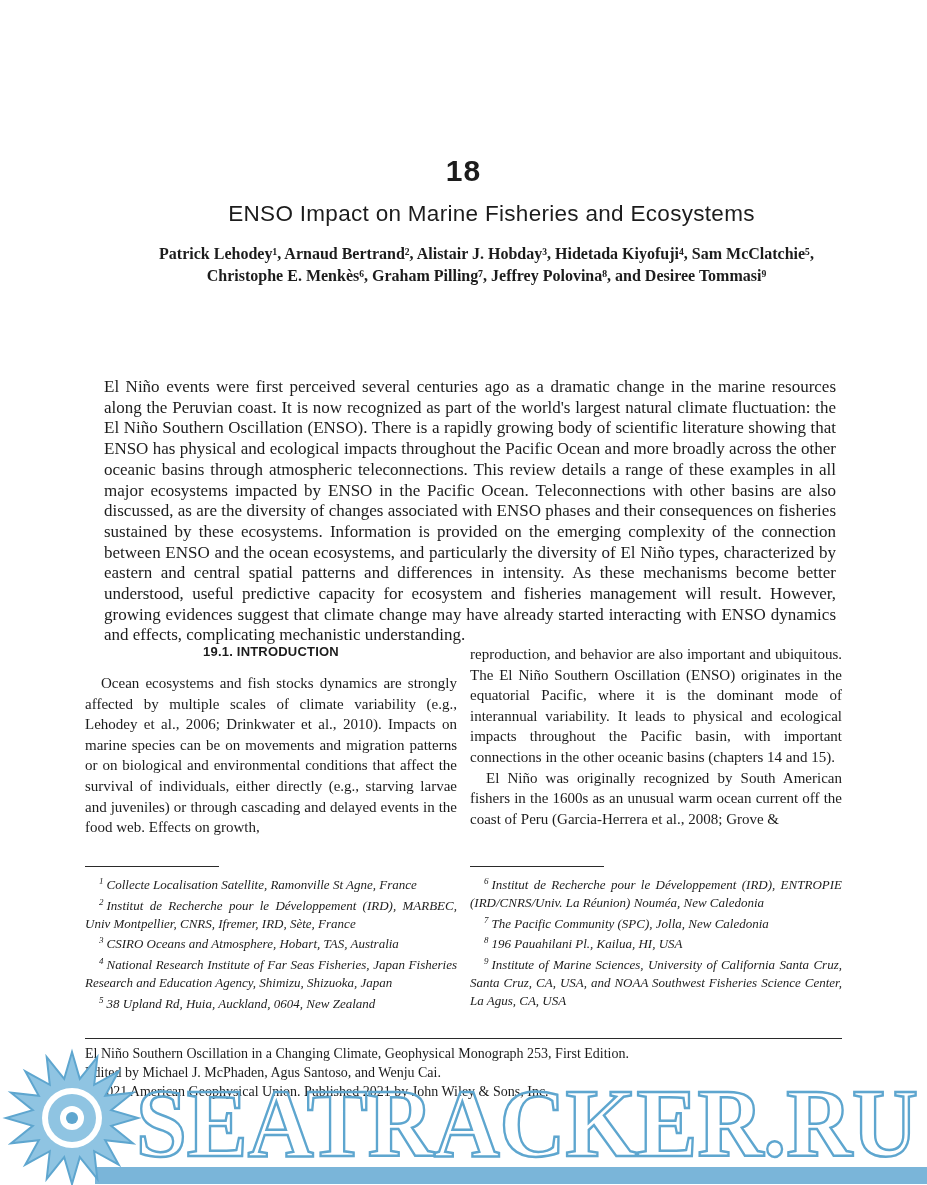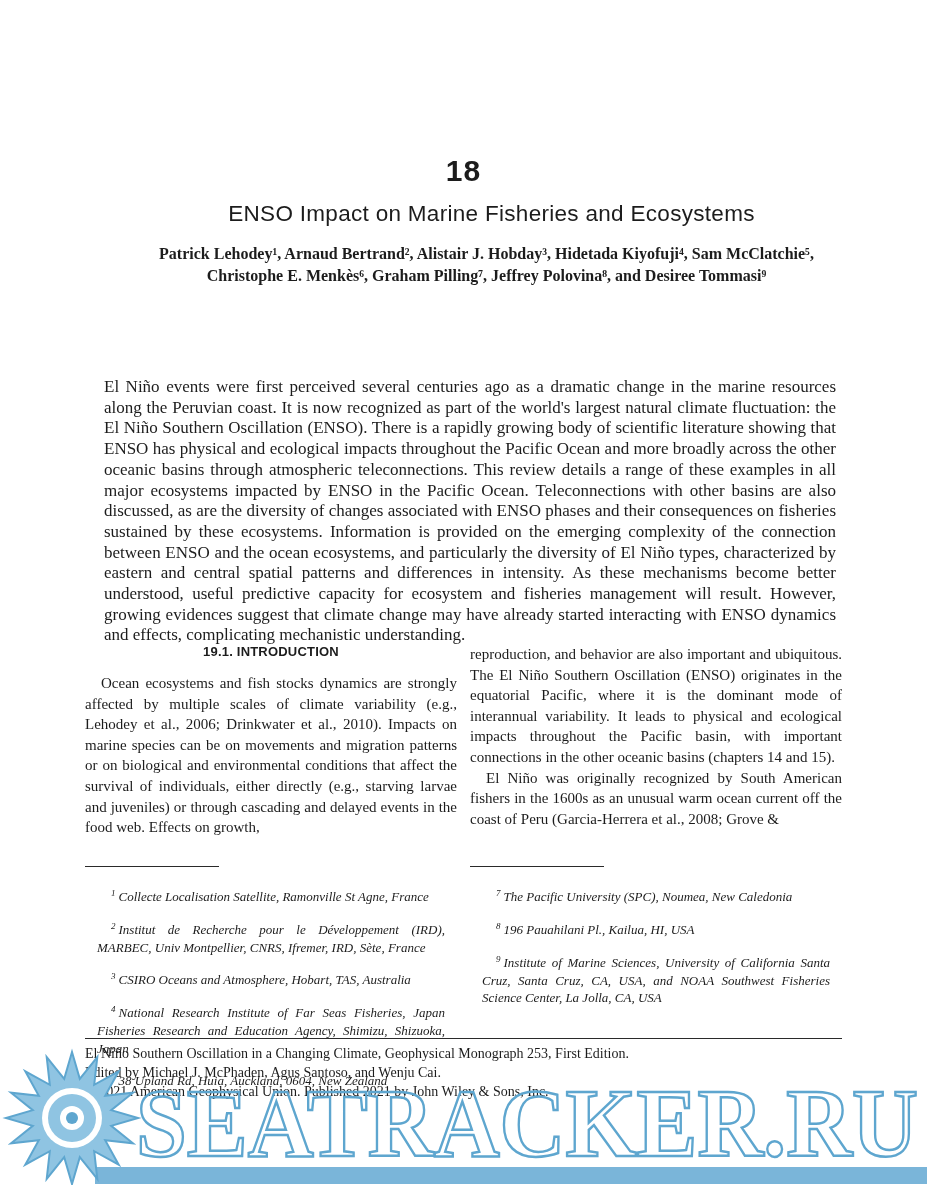--- a/index.html
+++ b/index.html
@@ -42,21 +42,21 @@
   .body-par { margin:0; font-size:15px; line-height:20.6px; text-align:justify; }
   .indent { text-indent:16px; }
 
   .fn-rule { border-top:1px solid #2a2a2a; width:134px; height:0; }
   .fn-rule-left  { top:866px; left:85px; }
   .fn-rule-right { top:866px; left:470px; }
   .fn-block { top:873px; width:372px; }
   .fn-block-left  { left:85px; }
   .fn-block-right { left:470px; }
   .fn {
-    margin:12px; font-style:italic; font-size:13px; line-height:17.6px;
+    margin:0; font-style:italic; font-size:13px; line-height:17.6px;
     text-align:justify; text-indent:14px;
   }
   .fn sup { font-size:9px; margin-right:3px; }
 
   .imprint-rule { top:1038px; left:85px; width:757px; border-top:1px solid #2a2a2a; height:0; }
   .imprint { top:1044px; left:85px; width:760px; font-size:14px; line-height:19px; }
   .imprint .it { }
   .page-number { top:1146px; font-size:14px;margin-top:44px; }
 
   .watermark { top:1046px; left:0; width:927px; height:139px; pointer-events:none; }
@@ -93,23 +93,24 @@
 
   <div class="abs fn-block fn-block-left">
     <p class="fn"><sup>1</sup><span>Collecte Localisation Satellite, Ramonville St Agne, France</span></p>
     <p class="fn"><sup>2</sup><span>Institut de Recherche pour le Développement (IRD), MARBEC, Univ Montpellier, CNRS, Ifremer, IRD, Sète, France</span></p>
     <p class="fn"><sup>3</sup><span>CSIRO Oceans and Atmosphere, Hobart, TAS, Australia</span></p>
     <p class="fn"><sup>4</sup><span>National Research Institute of Far Seas Fisheries, Japan Fisheries Research and Education Agency, Shimizu, Shizuoka, Japan</span></p>
     <p class="fn"><sup>5</sup><span>38 Upland Rd, Huia, Auckland, 0604, New Zealand</span></p>
   </div>
 
   <div class="abs fn-block fn-block-right">
-    <p class="fn"><sup>7</sup><span>The Pacific University (SPC), Noumea, New Caledonia</span></p>
+    <p class="fn"><sup>6</sup><span>Institut de Recherche pour le Développement (IRD), ENTROPIE (IRD/CNRS/Univ. La Réunion) Nouméa, New Caledonia</span></p>
+    <p class="fn"><sup>7</sup><span>The Pacific Community (SPC), Jolla, New Caledonia</span></p>
     <p class="fn"><sup>8</sup><span>196 Pauahilani Pl., Kailua, HI, USA</span></p>
-    <p class="fn"><sup>9</sup><span>Institute of Marine Sciences, University of California Santa Cruz, Santa Cruz, CA, USA, and NOAA Southwest Fisheries Science Center, La Jolla, CA, USA</span></p>
+    <p class="fn"><sup>9</sup><span>Institute of Marine Sciences, University of California Santa Cruz, Santa Cruz, CA, USA, and NOAA Southwest Fisheries Science Center, La Agus, CA, USA</span></p>
   </div>
 
   <div class="abs imprint-rule"></div>
 
   <div class="abs imprint">
     <div><span class="it">El Niño Southern Oscillation in a Changing Climate, Geophysical Monograph 253</span><span>, First Edition.</span></div>
     <div>Edited by Michael J. McPhaden, Agus Santoso, and Wenju Cai.</div>
     <div>© 2021 American Geophysical Union. Published 2021 by John Wiley &amp; Sons, Inc.</div>
   </div>
 

